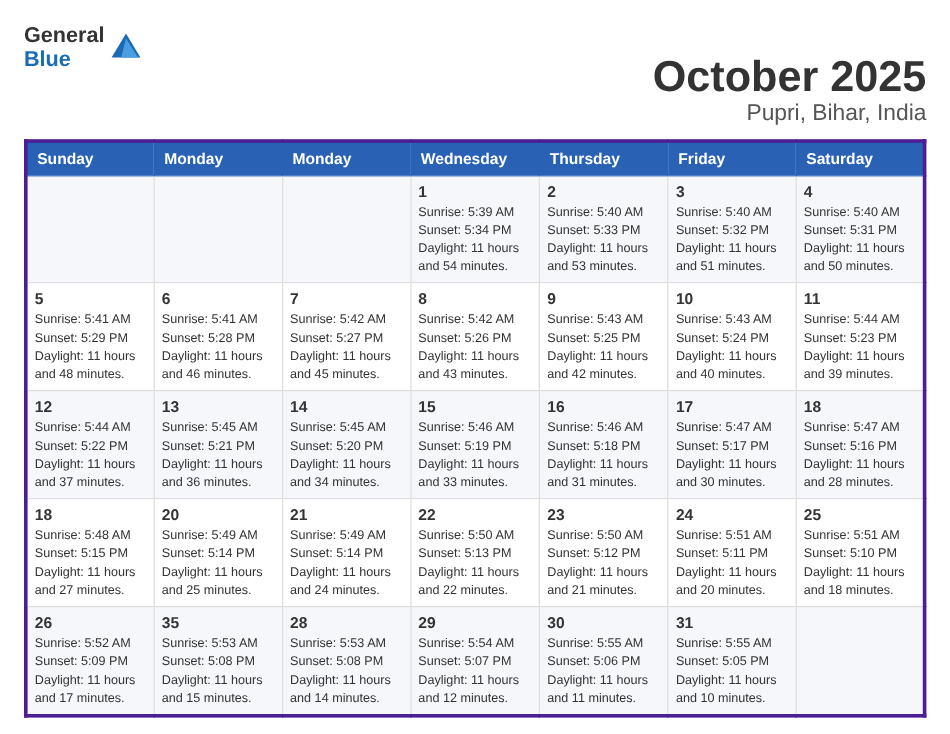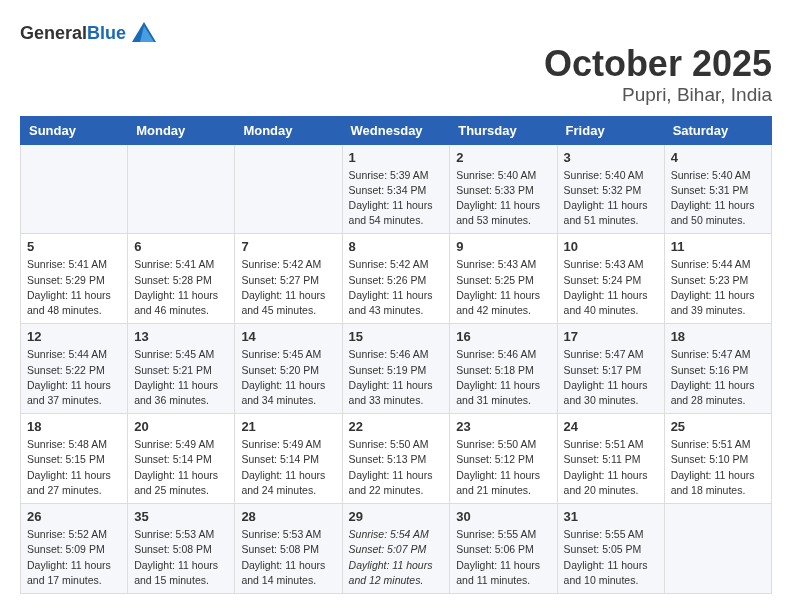--- a/index.html
+++ b/index.html
@@ -15,21 +15,21 @@
       justify-content: space-between;
       align-items: flex-start;
       margin-bottom: 10px;
     }
     .logo {
       display: flex;
       align-items: center;
     }
     .logo-text {
       display: flex;
-      flex-direction: row;
+      flex-direction: column;
       line-height: 1.1;
     }
     .logo-general {
       font-size: 18px;
       font-weight: bold;
       color: #333;
     }
     .logo-blue {
       font-size: 18px;
       font-weight: bold;
@@ -50,21 +50,21 @@
       color: #333;
       line-height: 1.1;
     }
     .location {
       font-size: 19px;
       color: #555;
     }
     .calendar {
       width: 100%;
       border-collapse: collapse;
-      border: 1px solid #4c1d95;
+      border: 3px solid #4c1d95;
     }
     .calendar th {
       background: #2962b5;
       color: #fff;
       text-align: left;
       padding: 6px 8px;
       font-size: 13px;
       font-weight: bold;
       border: 1px solid #2962b5;
     }
@@ -335,21 +335,21 @@
         </td>
         <td>
           <span class="day-num">28</span>
           <div class="day-info" style="white-space: pre-line;">Sunrise: 5:53 AM
 Sunset: 5:08 PM
 Daylight: 11 hours
 and 14 minutes.</div>
         </td>
         <td>
           <span class="day-num">29</span>
-          <div class="day-info" style="white-space: pre-line; font-style: italic;">Sunrise: 5:54 AM
+          <div class="day-info" style="white-space: pre-line;">Sunrise: 5:54 AM
 Sunset: 5:07 PM
 Daylight: 11 hours
 and 12 minutes.</div>
         </td>
         <td>
           <span class="day-num">30</span>
           <div class="day-info" style="white-space: pre-line;">Sunrise: 5:55 AM
 Sunset: 5:06 PM
 Daylight: 11 hours
 and 11 minutes.</div>

